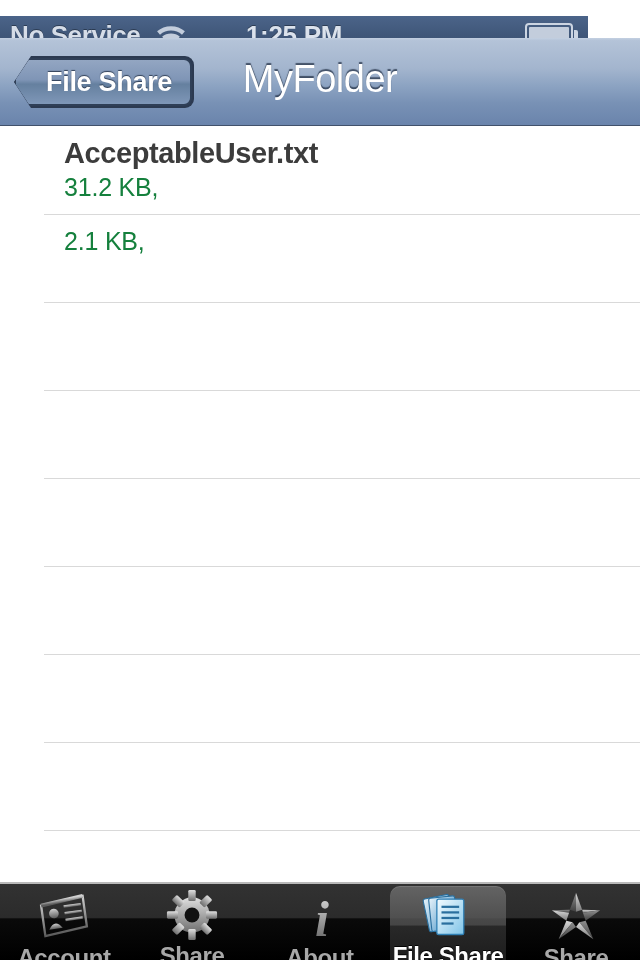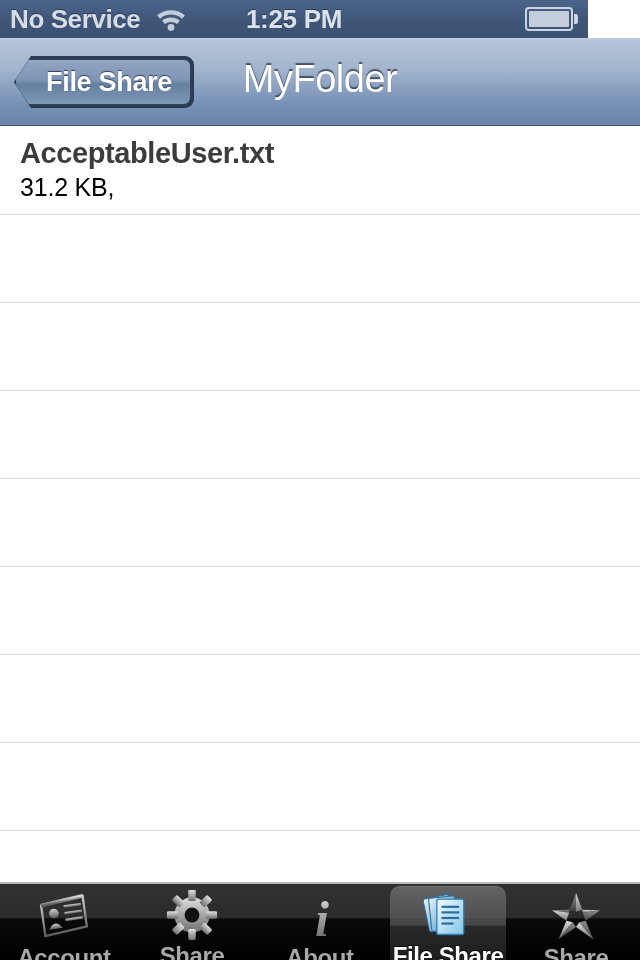--- a/index.html
+++ b/index.html
@@ -15,21 +15,21 @@
     position: relative;
     width: 640px;
     height: 960px;
     overflow: hidden;
     background: #ffffff;
   }
 
   
   #status-bar {
     position: absolute;
-    top: 0; left: 0;
+    top: 16px; left: 0;
     width: 588px;
     height: 38px;
     background: linear-gradient(to bottom, #4b6489 0%, #3f5678 55%, #3a5172 100%);
     display: flex;
     align-items: center;
     box-sizing: border-box;
     padding: 0 10px;
     overflow: hidden;
   }
   #carrier-text {
@@ -163,31 +163,32 @@
     background: #ffffff;
     overflow: hidden;
   }
   .list-row {
     position: relative;
     height: 88px;
     box-sizing: border-box;
     border-bottom: 1px solid #d9d9d9;
     padding: 9px 0 0 20px;
     background: #ffffff;
+    margin-left: 44px;
   }
   .row-title {
     color: #3c3c3c;
     font-size: 29px;
     font-weight: bold;
     letter-spacing: -0.4px;
     line-height: 34px;
     white-space: nowrap;
   }
   .row-subtitle {
-    color: #000000;
+    color: #15803d;
     font-size: 25px;
     font-weight: normal;
     letter-spacing: -0.2px;
     line-height: 34px;
     white-space: nowrap;
   }
   .list-row.empty {
     padding: 0;
   }
 
@@ -288,20 +289,21 @@
   </div>
 
   <div id="file-list">
 
     <div class="list-row">
       <div class="row-title">AcceptableUser.txt</div>
       <div class="row-subtitle">31.2 KB,</div>
     </div>
 
     <div class="list-row">
+      <div class="row-subtitle">2.1 KB,</div>
     </div>
 
 
     <div class="list-row empty"></div>
     <div class="list-row empty"></div>
     <div class="list-row empty"></div>
     <div class="list-row empty"></div>
     <div class="list-row empty"></div>
     <div class="list-row empty"></div>
 

